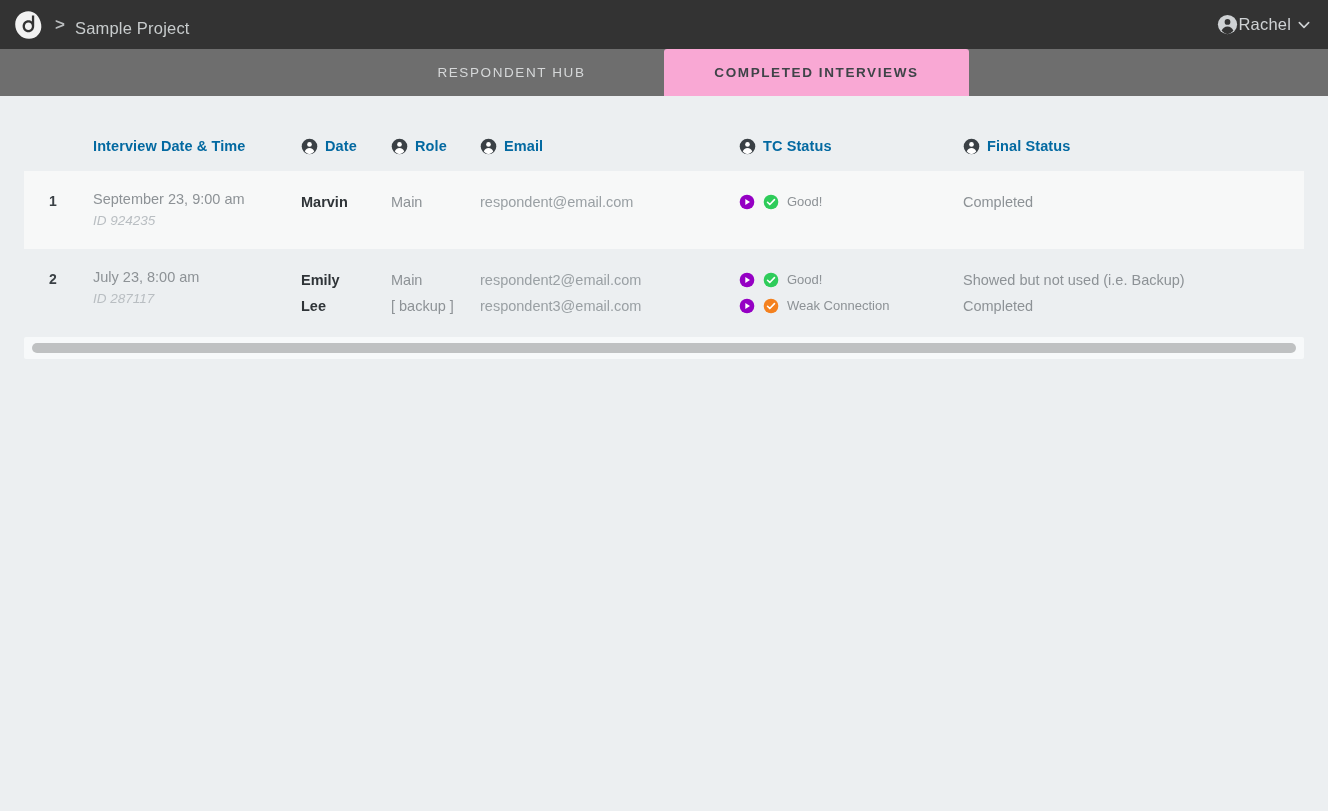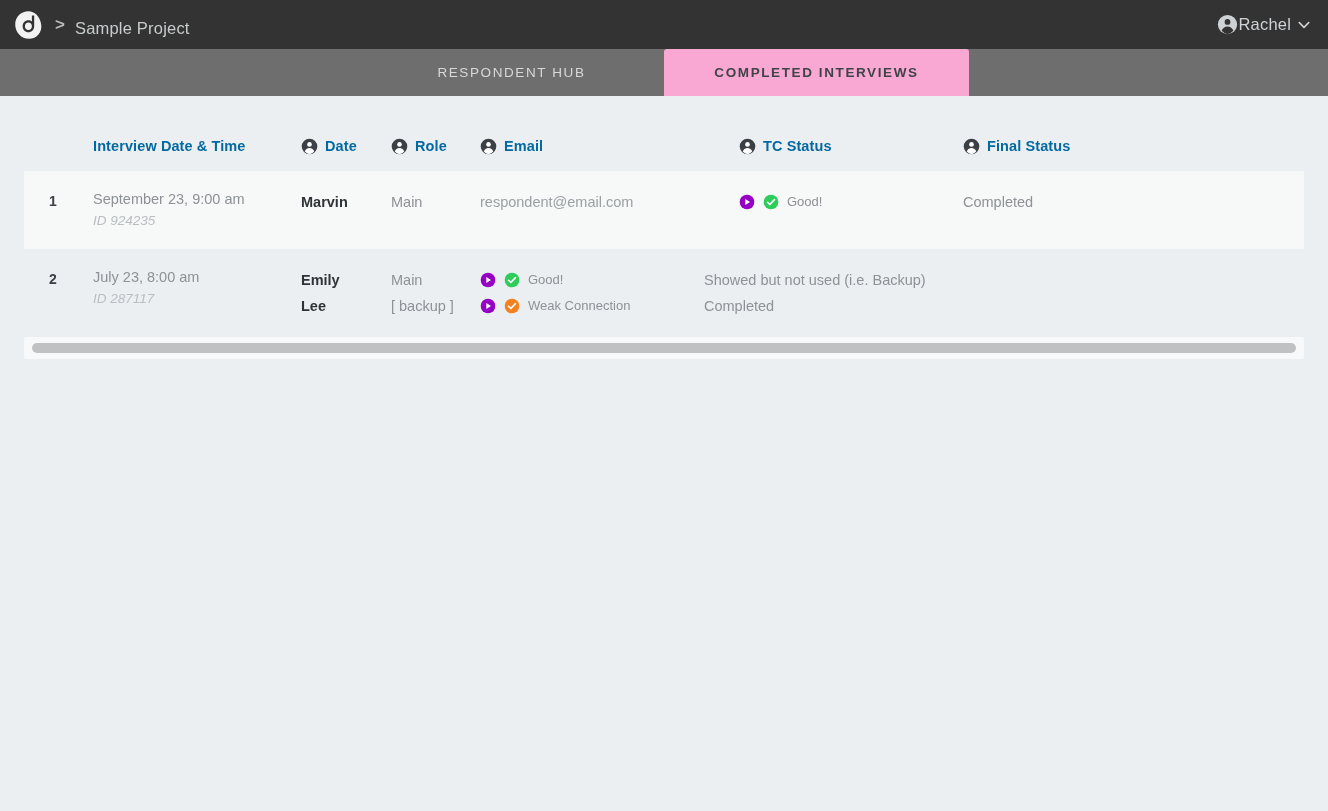--- a/index.html
+++ b/index.html
@@ -364,20 +364,24 @@
         <div class="c-name">
           <div class="nm">Emily</div>
           <div class="nm">Lee</div>
         </div>
 
         <div class="c-role">
           <div class="rl">Main</div>
           <div class="rl">[ backup ]</div>
         </div>
 
+        <div class="c-email">
+          <div class="em">respondent2@email.com</div>
+          <div class="em">respondent3@email.com</div>
+        </div>
 
         <div class="c-tc">
           <div class="tc-line">
             <span>
               <svg class="ic" viewBox="0 0 24 24" aria-hidden="true">
                 <circle cx="12" cy="12" r="11" fill="#9500c4"></circle>
                 <path d="M9.5 7.5l7 4.5-7 4.5z" fill="#ffffff"></path>
               </svg>
             </span>
             <span>

